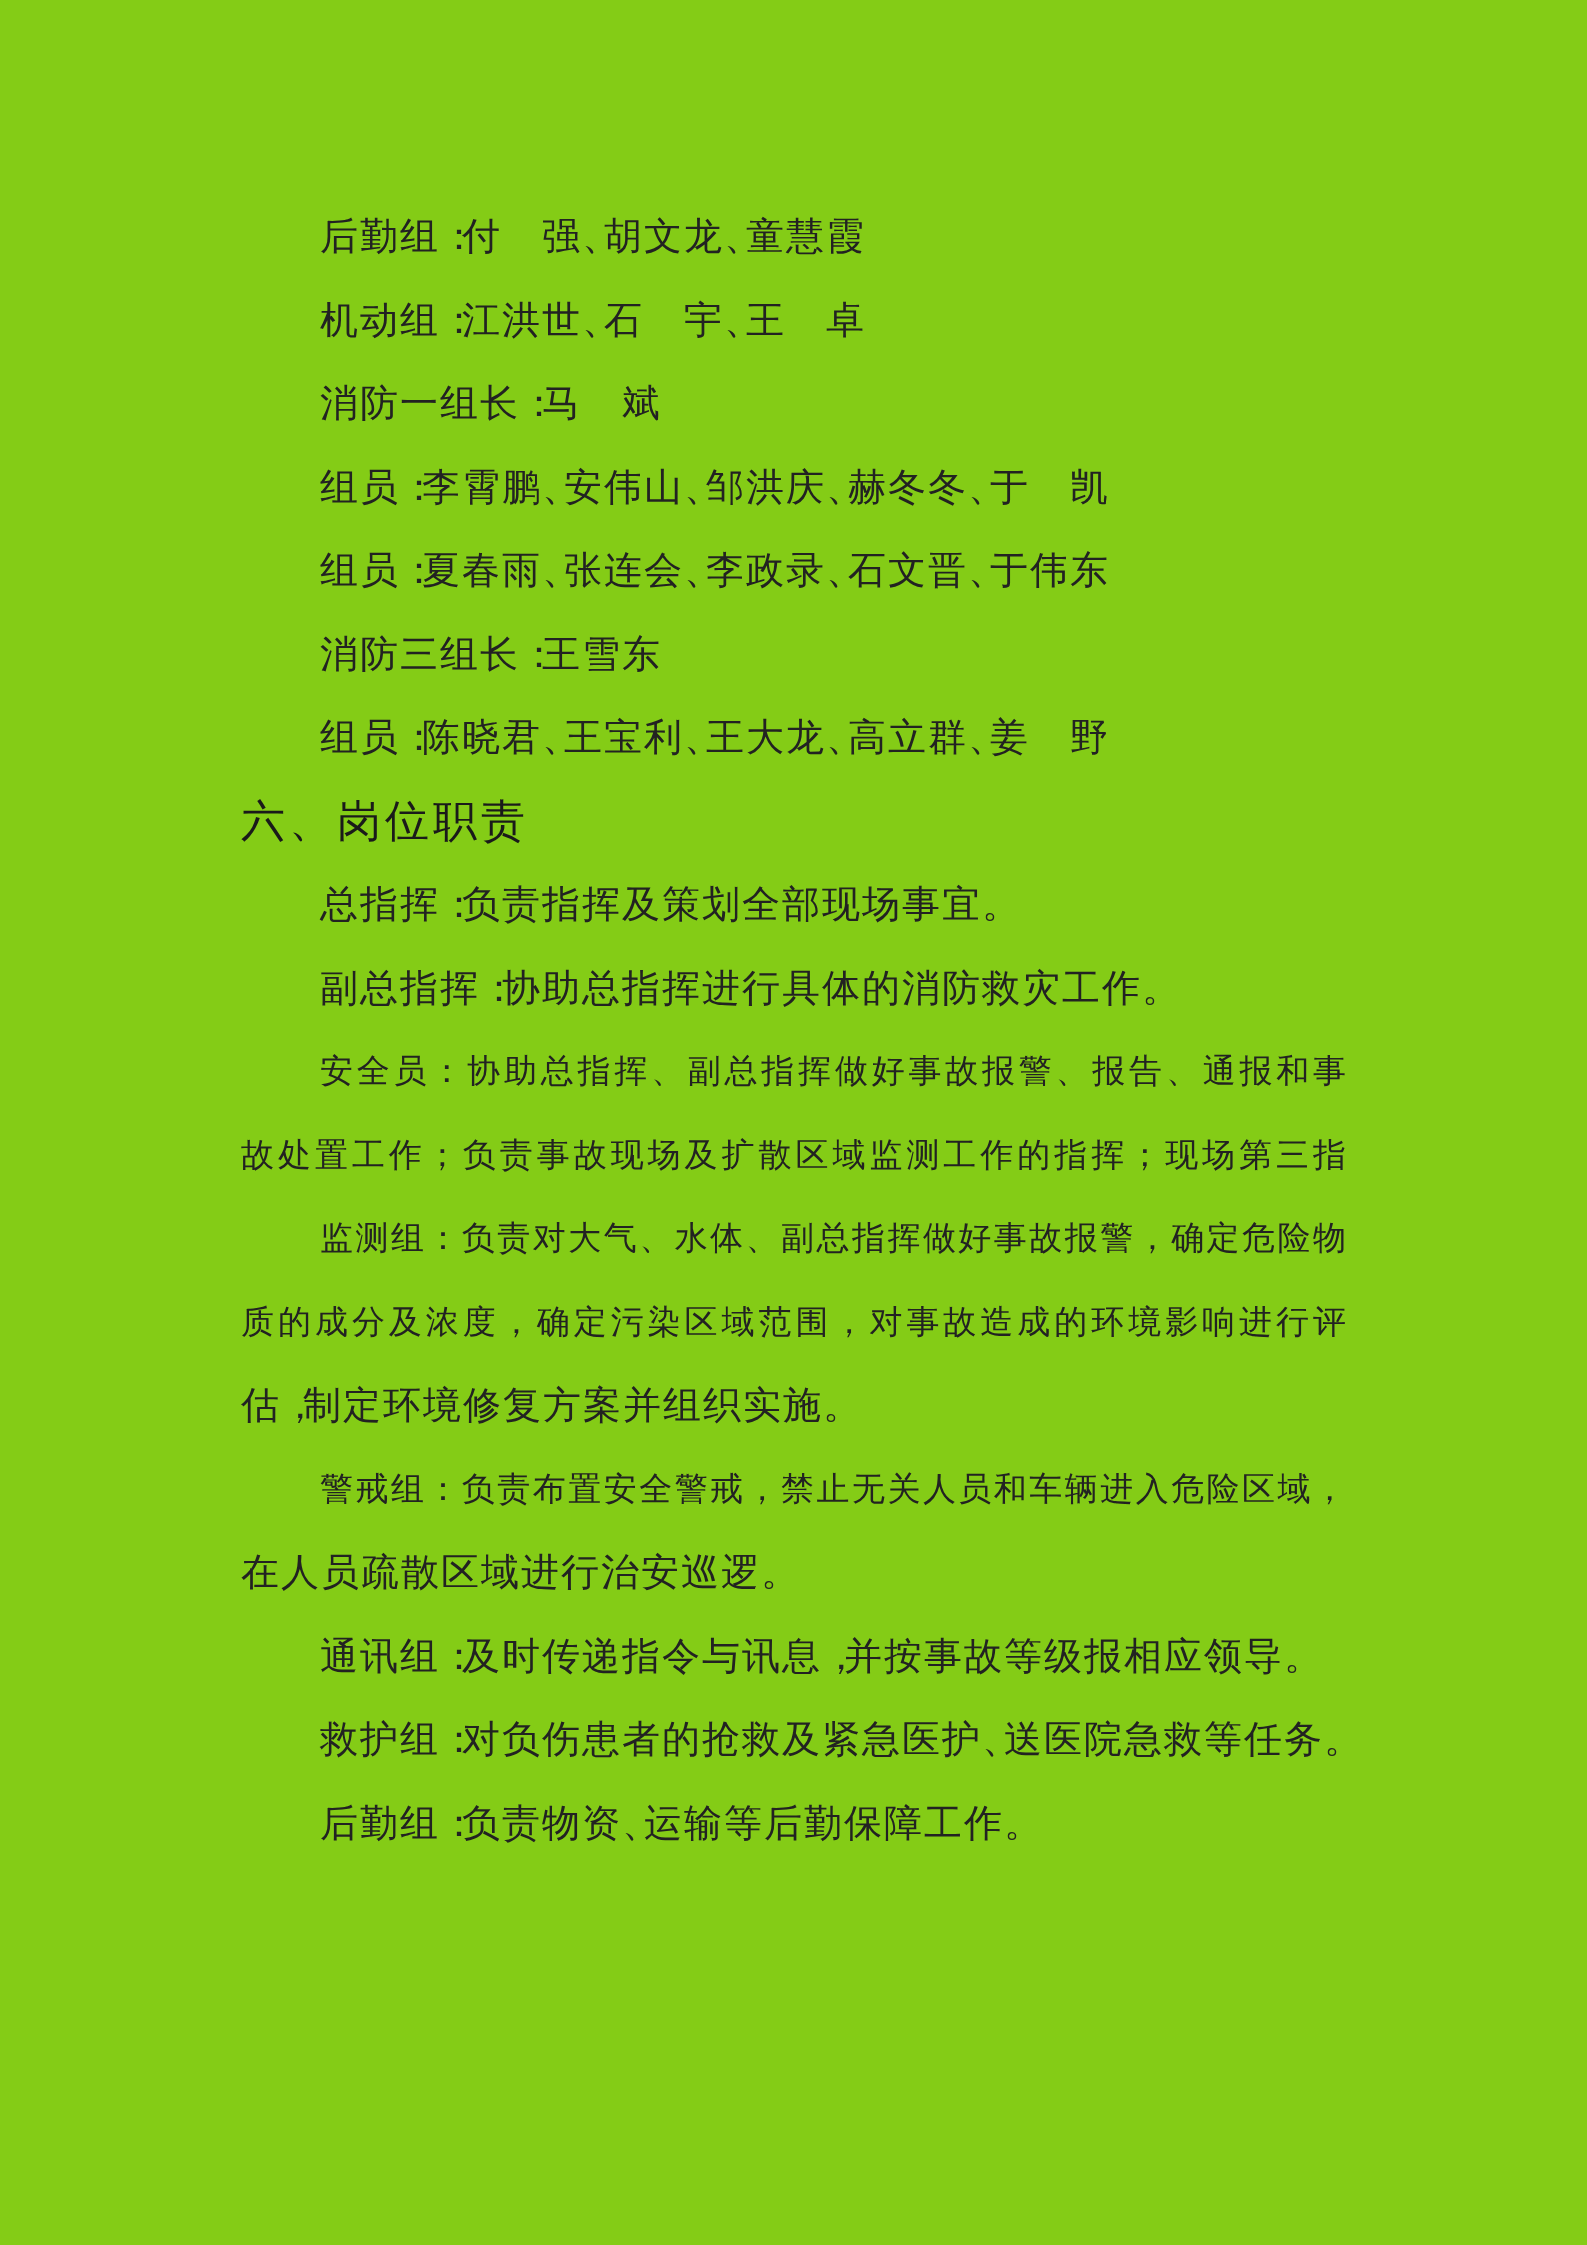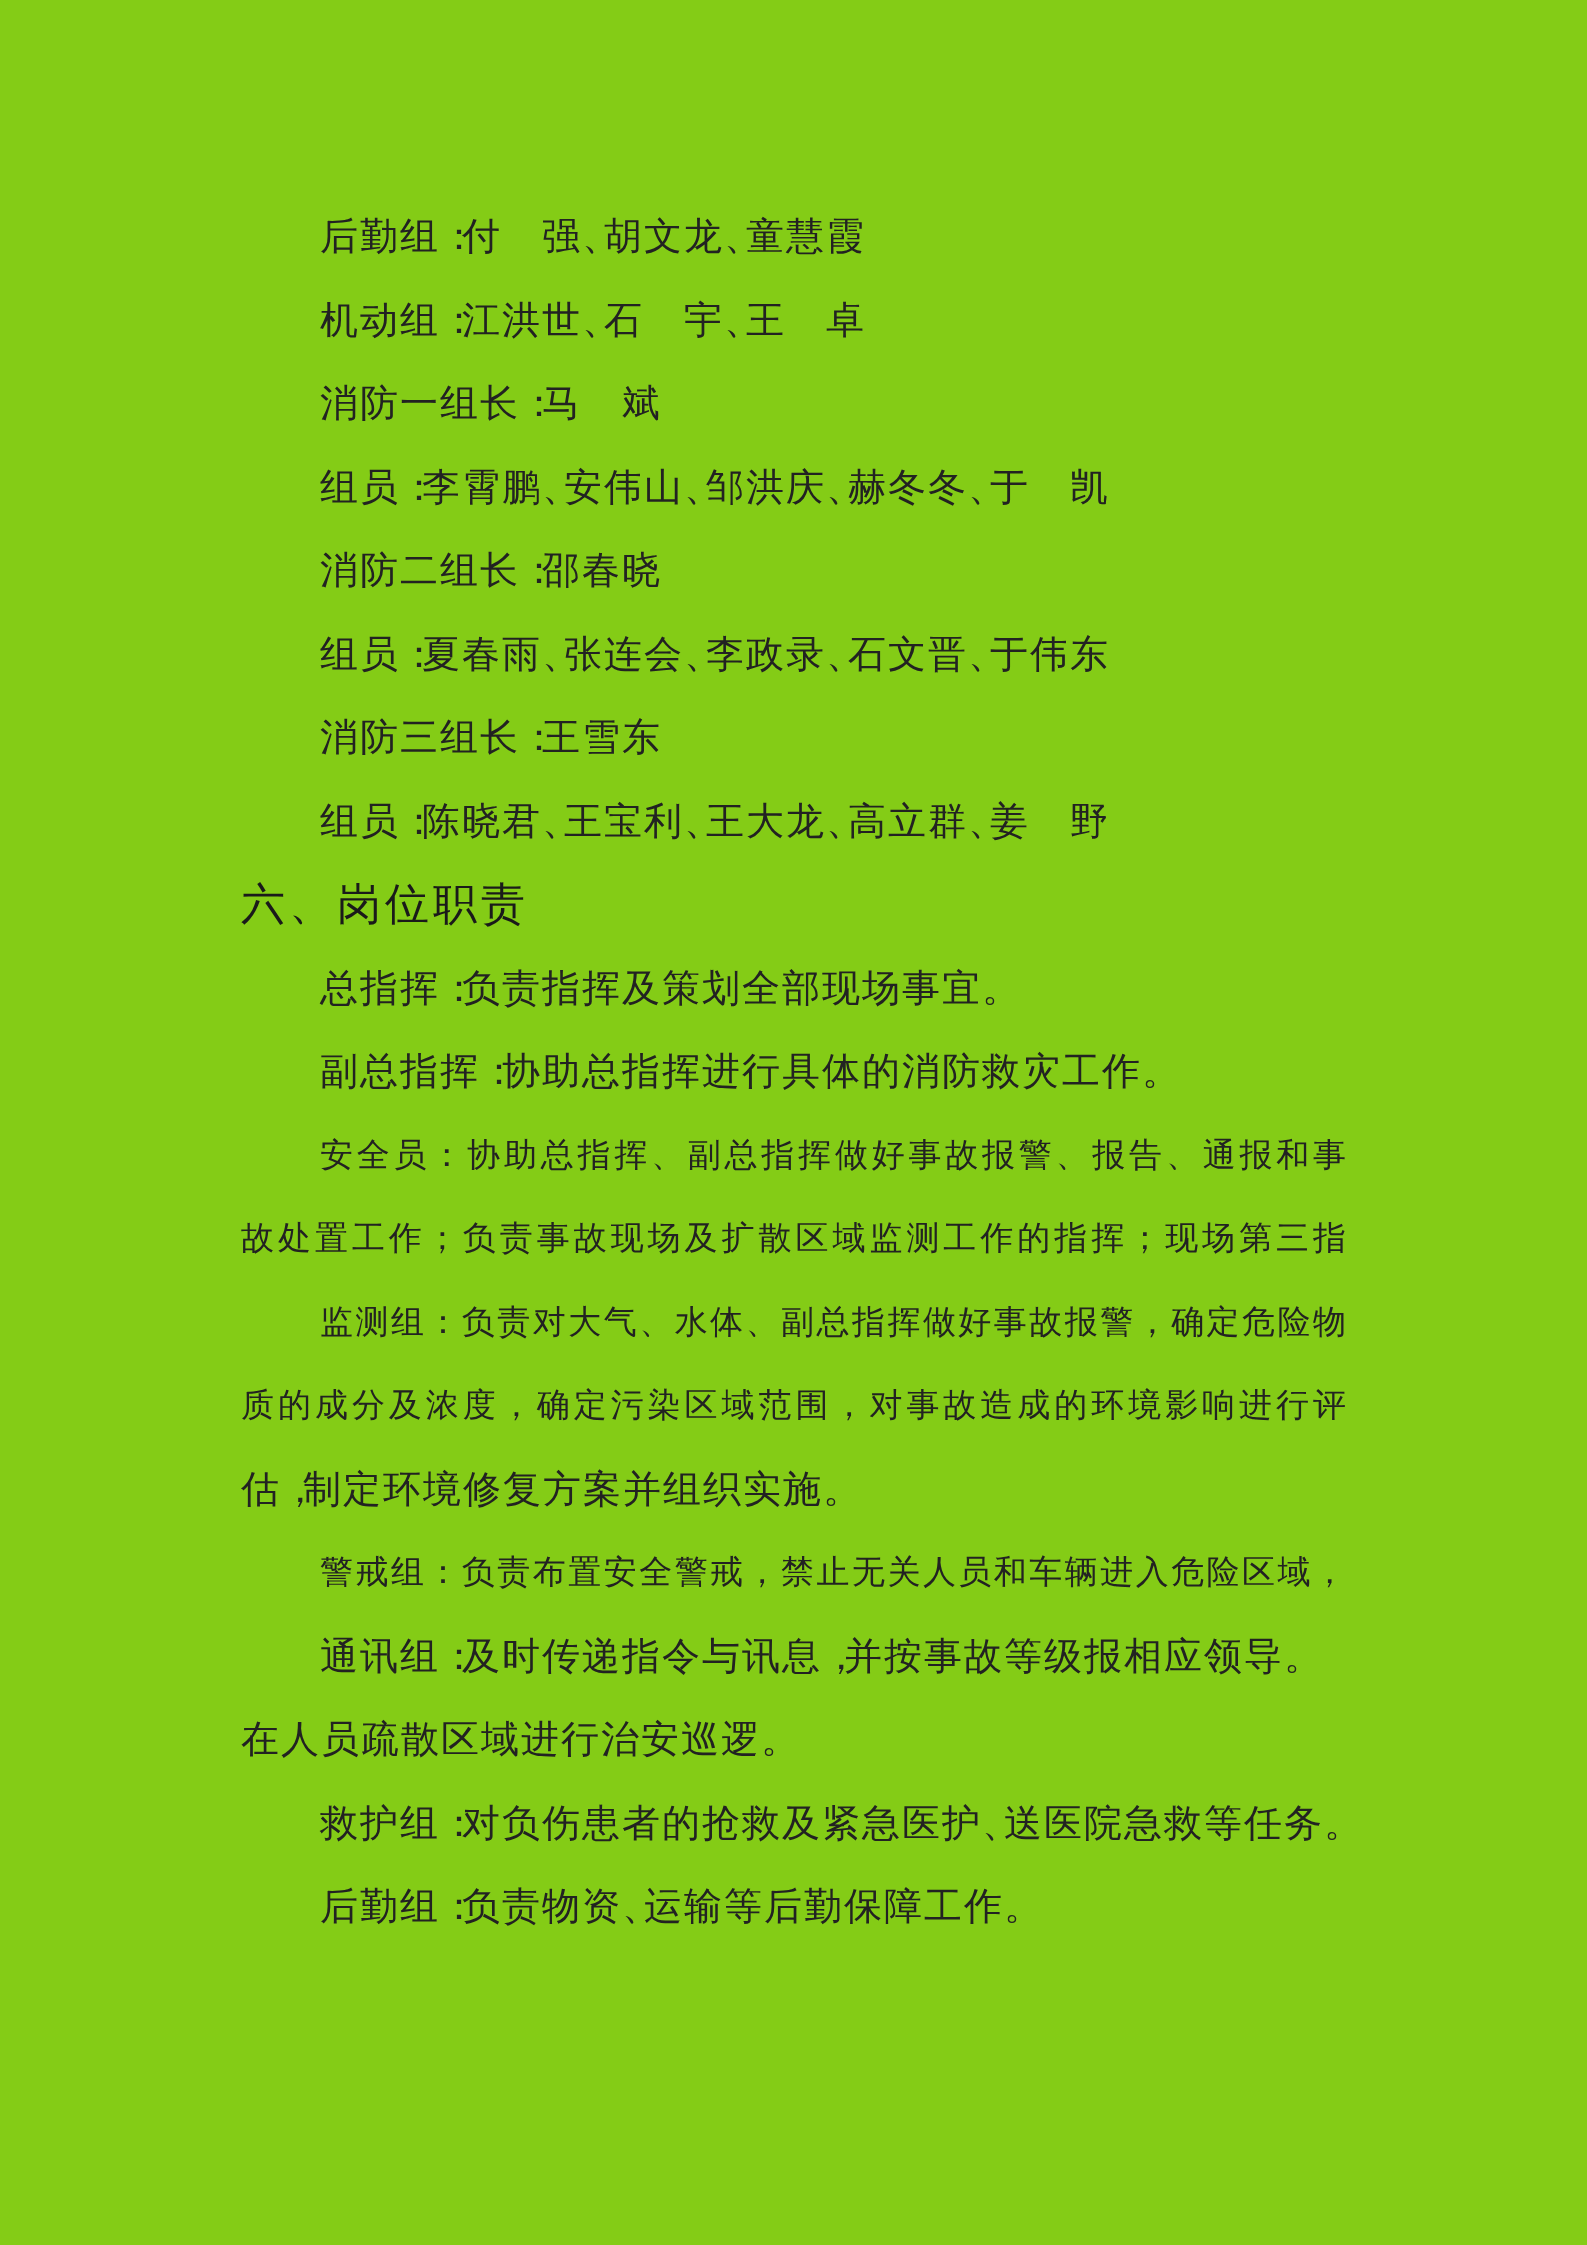--- a/index.html
+++ b/index.html
@@ -56,31 +56,30 @@
 </style>
 </head>
 <body>
 
 <div class="page">
   <div class="content">
       <div class="line indent">后勤组<span class="pu">：</span>付　强<span class="pu">、</span>胡文龙<span class="pu">、</span>童慧霞</div>
       <div class="line indent">机动组<span class="pu">：</span>江洪世<span class="pu">、</span>石　宇<span class="pu">、</span>王　卓</div>
       <div class="line indent">消防一组长<span class="pu">：</span>马　斌</div>
       <div class="line indent">组员<span class="pu">：</span>李霄鹏<span class="pu">、</span>安伟山<span class="pu">、</span>邹洪庆<span class="pu">、</span>赫冬冬<span class="pu">、</span>于　凯</div>
-      <div class="line indent">消防二组长<span class="pu">：</span>邵春晓</div>
       <div class="line indent">组员<span class="pu">：</span>夏春雨<span class="pu">、</span>张连会<span class="pu">、</span>李政录<span class="pu">、</span>石文晋<span class="pu">、</span>于伟东</div>
       <div class="line indent">消防三组长<span class="pu">：</span>王雪东</div>
       <div class="line indent">组员<span class="pu">：</span>陈晓君<span class="pu">、</span>王宝利<span class="pu">、</span>王大龙<span class="pu">、</span>高立群<span class="pu">、</span>姜　野</div>
       <div class="line heading">六、岗位职责</div>
       <div class="line indent">总指挥<span class="pu">：</span>负责指挥及策划全部现场事宜<span class="pu">。</span></div>
       <div class="line indent">副总指挥<span class="pu">：</span>协助总指挥进行具体的消防救灾工作<span class="pu">。</span></div>
       <div class="line indent fill">安全员：协助总指挥、副总指挥做好事故报警、报告、通报和事</div>
       <div class="line fill">故处置工作；负责事故现场及扩散区域监测工作的指挥；现场第三指</div>
       <div class="line indent fill">监测组：负责对大气、水体、副总指挥做好事故报警，确定危险物</div>
       <div class="line fill">质的成分及浓度，确定污染区域范围，对事故造成的环境影响进行评</div>
       <div class="line">估<span class="pu">，</span>制定环境修复方案并组织实施<span class="pu">。</span></div>
       <div class="line indent fill">警戒组：负责布置安全警戒，禁止无关人员和车辆进入危险区域，</div>
+      <div class="line">在人员疏散区域进行治安巡逻<span class="pu">。</span></div>
       <div class="line indent">通讯组<span class="pu">：</span>及时传递指令与讯息<span class="pu">，</span>并按事故等级报相应领导<span class="pu">。</span></div>
-      <div class="line">在人员疏散区域进行治安巡逻<span class="pu">。</span></div>
       <div class="line indent">救护组<span class="pu">：</span>对负伤患者的抢救及紧急医护<span class="pu">、</span>送医院急救等任务<span class="pu">。</span></div>
       <div class="line indent">后勤组<span class="pu">：</span>负责物资<span class="pu">、</span>运输等后勤保障工作<span class="pu">。</span></div>
     </div>
 </div>
 
 </body></html>

